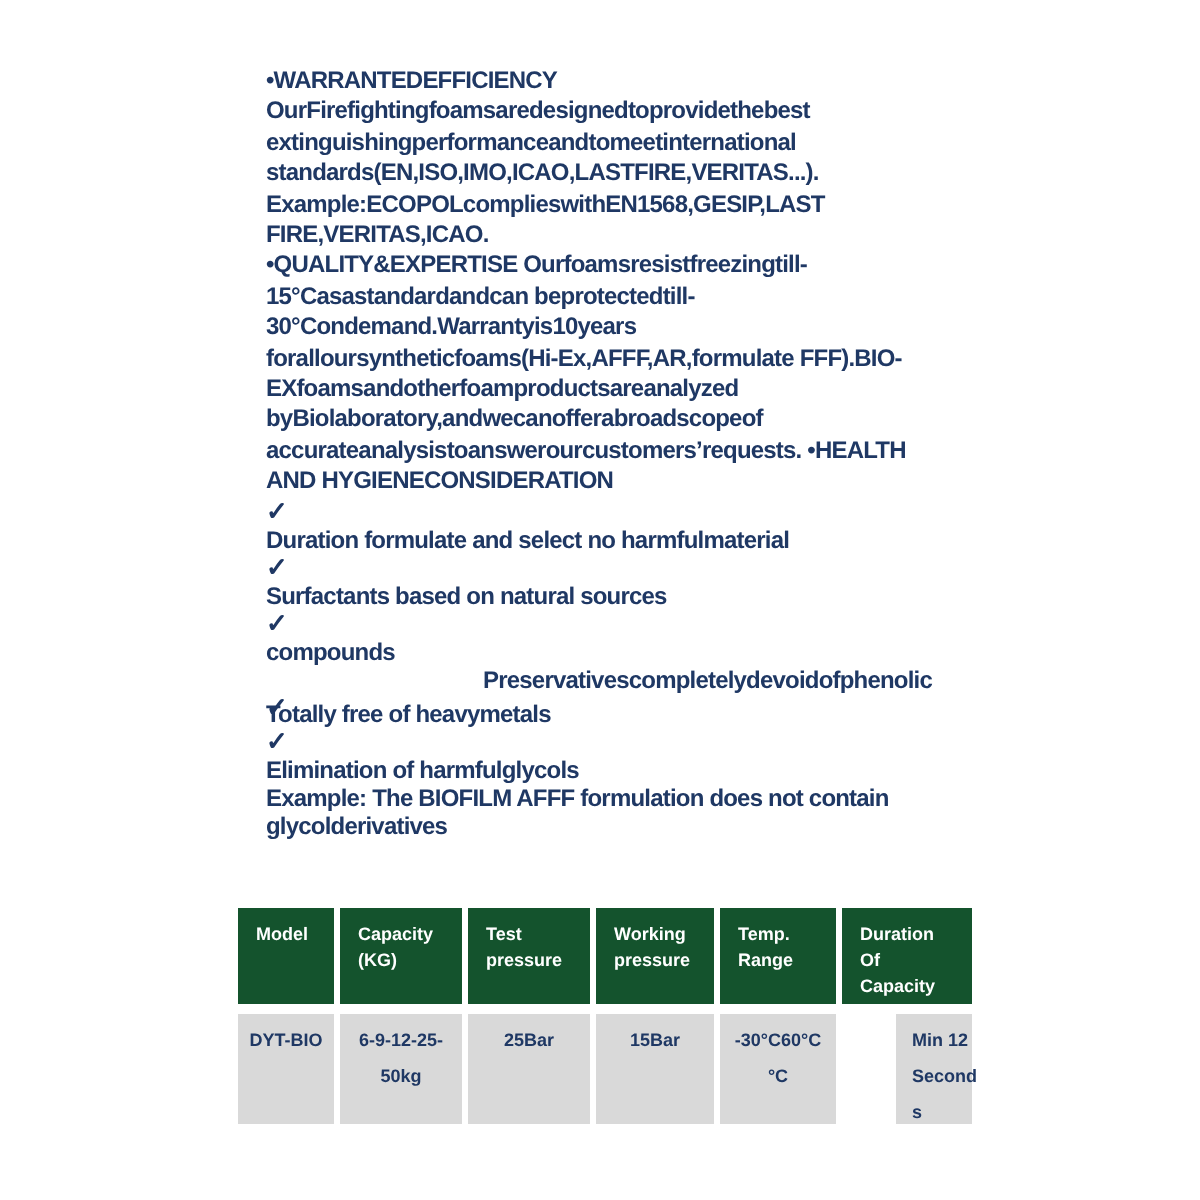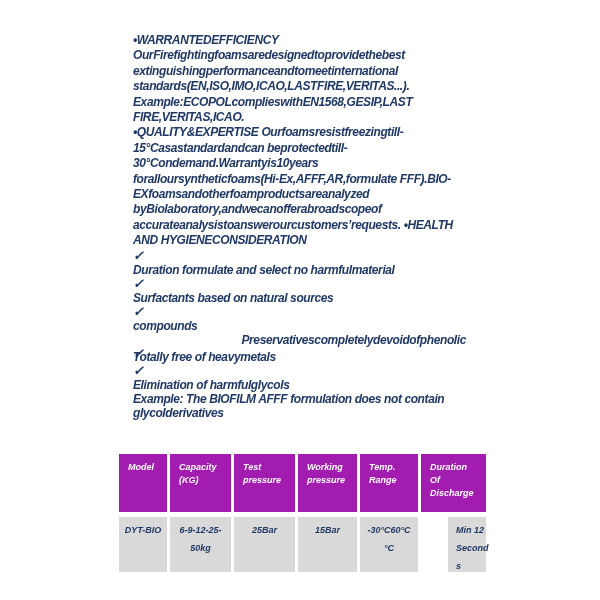--- a/index.html
+++ b/index.html
@@ -1,15 +1,15 @@
 <!DOCTYPE html>
 <html><head>
 <meta charset="utf-8">
 <style>
-  * { margin:0; padding:0; box-sizing:border-box;font-style:italic; }
+  * { margin:0; padding:0; box-sizing:border-box; }
   html,body { width:600px; height:600px; background:#ffffff; overflow:hidden;
               font-family:"Liberation Sans", sans-serif; }
 
   
   .doc {
     position:absolute; left:133px; top:33px; width:333px;
     color:#1f3864; font-weight:bold; font-size:12px;
     letter-spacing:-0.4px;
   }
   .line { line-height:15.4px; white-space:nowrap; }
@@ -20,22 +20,22 @@
 
   
   .spec-table {
     position:absolute; left:119px; top:454px;
     display:grid;
     grid-template-columns:48px 61px 61px 59px 58px 65px;
     column-gap:3px; row-gap:5px;
     font-weight:bold;
   }
   .th {
-    background:#a21caf; color:#ffffff;
-    height:58px; padding:7px 3px 0 9px;
+    background:#14532d; color:#ffffff;
+    height:48px; padding:7px 3px 0 9px;
     font-size:9px; line-height:13px;
     white-space:pre-line; text-align:left;
   }
   .td {
     background:#d9d9d9; color:#1f3864;
     height:55px; padding-top:4px;
     font-size:9px; line-height:18px;
     text-align:center; white-space:pre-line;
     overflow:visible;
   }
@@ -81,21 +81,21 @@
   <div class="th">Capacity
 (KG)</div>
   <div class="th">Test
 pressure</div>
   <div class="th">Working
 pressure</div>
   <div class="th">Temp.
 Range</div>
   <div class="th">Duration
 Of
-Discharge</div>
+Capacity</div>
 
   <div class="td">DYT-BIO</div>
   <div class="td">6-9-12-25-
 50kg</div>
   <div class="td">25Bar</div>
   <div class="td">15Bar</div>
   <div class="td">-30°C60°C
 °C</div>
   <div class="td left">Min  12
 Second

